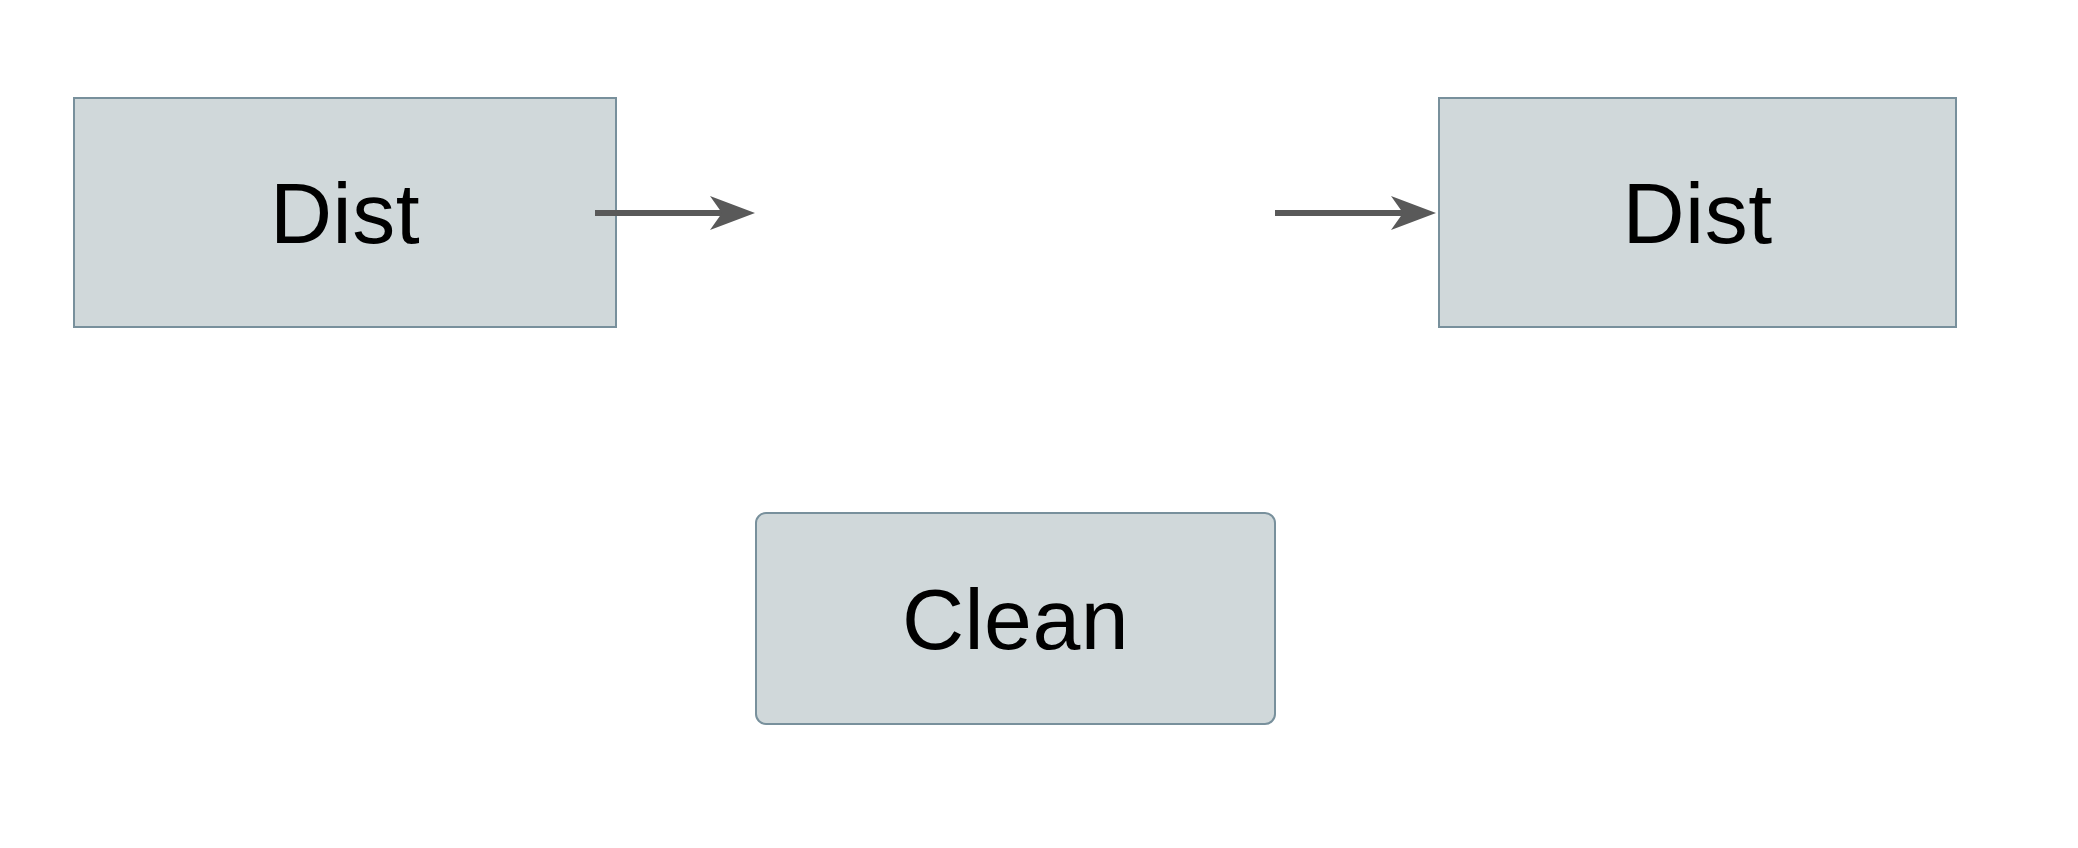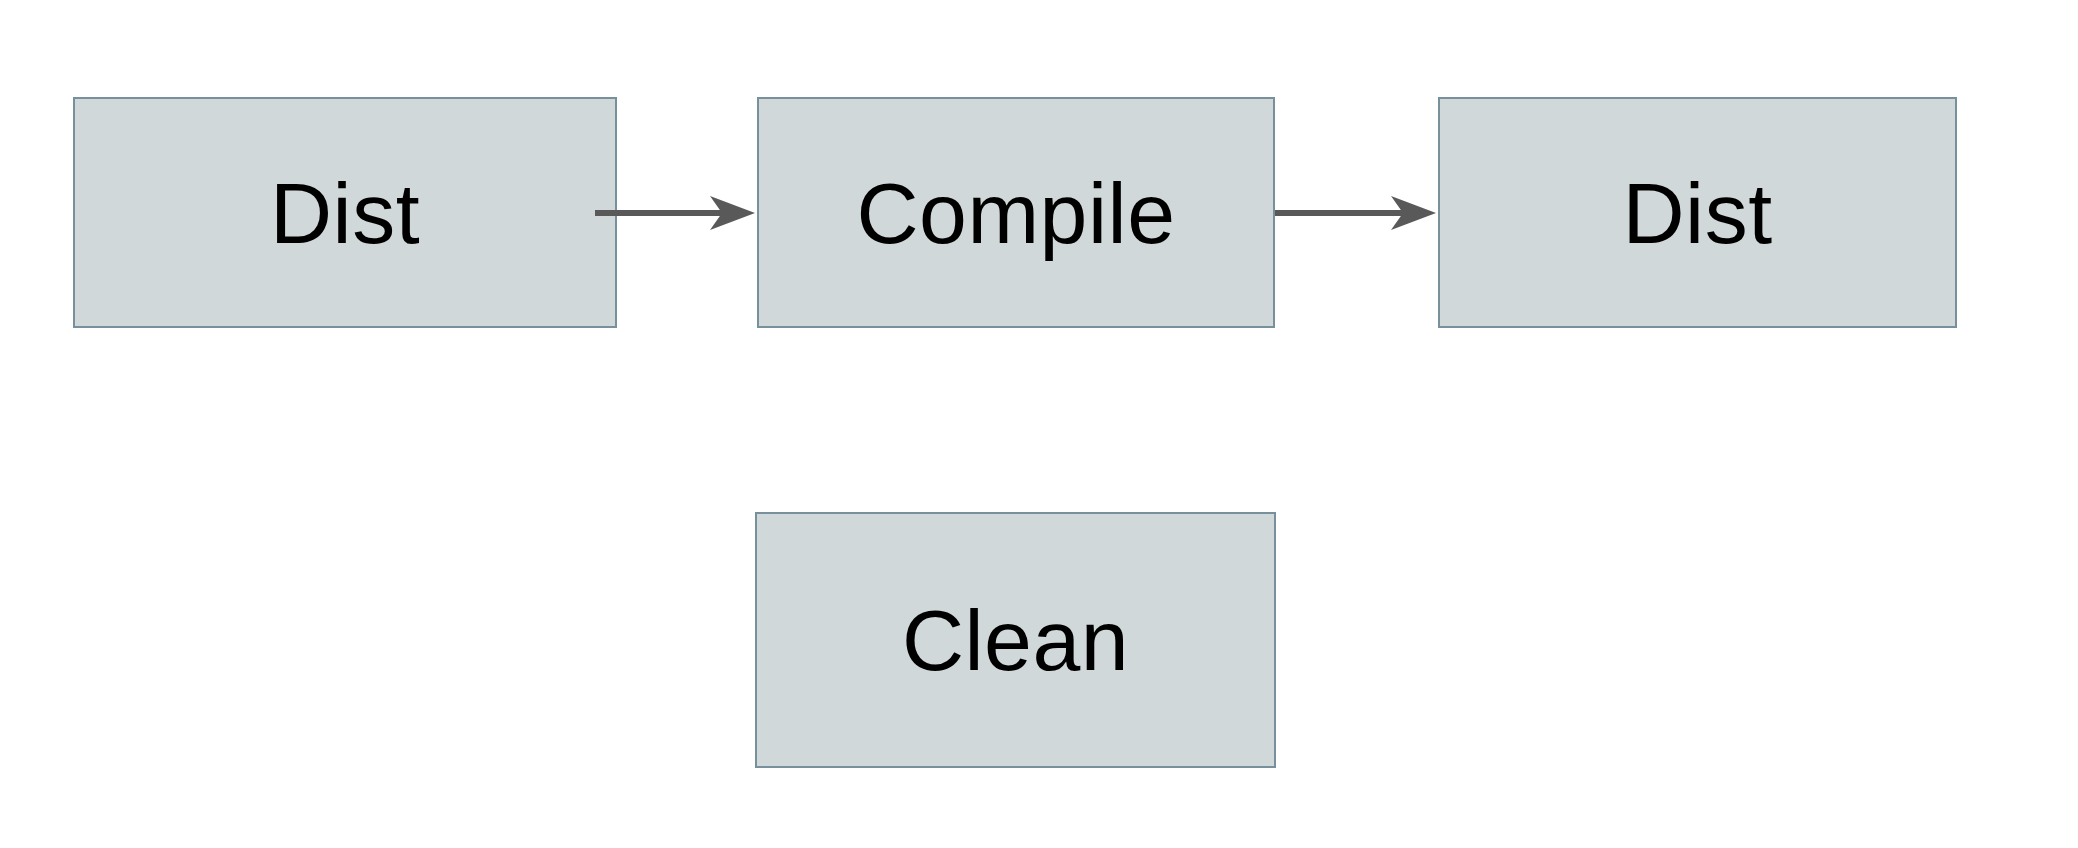--- a/index.html
+++ b/index.html
@@ -28,21 +28,21 @@
     font-size: 86px;
     font-weight: 400;
     color: var(--text, #000000);
     line-height: 1;
     white-space: nowrap;
     letter-spacing: 0.5px;
   }
   #node-dist    { left: 73px;   top: 97px;  width: 544px; height: 231px; }
   #node-compile { left: 757px;  top: 97px;  width: 518px; height: 231px; }
   #node-init    { left: 1438px; top: 97px;  width: 519px; height: 231px; }
-  #node-clean   { left: 755px;  top: 512px; width: 521px; height: 256px; }
+  #node-clean   { left: 755px;  top: 512px; width: 521px; height: 213px; border-radius: 11px; }
 
   .edge-arrow {
     position: absolute;
     display: block;
   }
   #edge-dist-compile { left: 595px;  top: 192px; }
   #edge-compile-init { left: 1275px; top: 192px; }
 
   .edge-arrow line {
     stroke: var(--arrow, #595959);
@@ -55,23 +55,20 @@
 </style>
 </head>
 <body>
 
 <div class="canvas">
 
   <div class="node" id="node-dist">
     <span class="node-label">Dist</span>
   </div>
 
-  <div class="node" id="node-compile">
-    <span class="node-label">Compile</span>
-  </div>
 
   <div class="node" id="node-init">
     <span class="node-label">Dist</span>
   </div>
 
   <div class="node" id="node-clean">
     <span class="node-label">Clean</span>
   </div>
 
   <svg class="edge-arrow" id="edge-dist-compile" width="162" height="42" viewBox="0 0 162 42">

